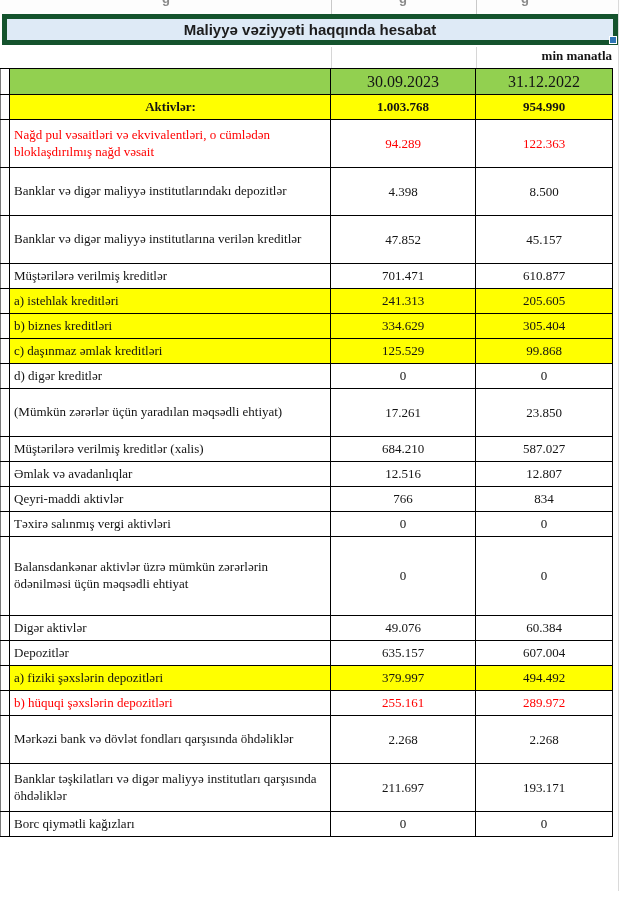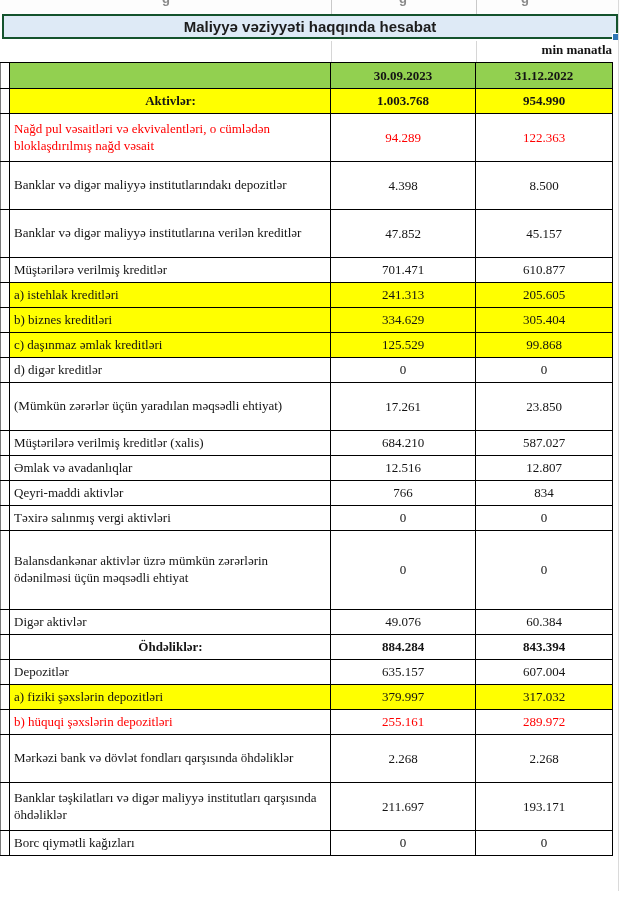--- a/index.html
+++ b/index.html
@@ -7,35 +7,35 @@
     width:620px;height:902px;overflow:hidden;background:#ffffff;
     font-family:"Liberation Serif", serif;color:#141414;position:relative;
   }
   
   .top-strip{position:relative;height:14px;overflow:hidden;background:#fdfdfd;}
   .top-strip .vline{position:absolute;top:0;bottom:0;width:1px;background:#c9c9c9;}
   .frag{position:absolute;top:-9px;font-size:13px;color:#8a8a8a;
         font-family:"Liberation Sans",sans-serif;font-weight:bold;}
   
   .title-bar{
-    margin:0 2px;height:21px;background:#DEEAF6;border:2px solid #14532d;
+    margin:0 2px;height:21px;background:#DEEAF6;border:5px solid #14532d;
     display:flex;align-items:center;justify-content:center;position:relative;
     font-family:"Liberation Sans",sans-serif;font-weight:bold;font-size:15px;color:#1c1c1c;
   }
   .fill-handle{position:absolute;right:-4px;bottom:-4px;width:6px;height:6px;
     background:#2E75B6;border:1px solid #ffffff;}
   
   .units-row{height:23px;line-height:21px;text-align:right;padding-right:8px;
     font-weight:bold;font-size:13px;position:relative;}
   .units-row .vline{position:absolute;top:2px;bottom:0;width:1px;background:#d6d6d6;}
   
   table{border-collapse:collapse;table-layout:fixed;width:612px;font-size:13px;}
   td{border:1px solid #000;overflow:hidden;vertical-align:middle;}
   td.gutter{border-left:1px solid #7a7a7a;background:#ffffff;}
-  thead td{background:#92D050;font-weight:bold;text-align:center;font-size:13px;margin-left:48px;}
+  thead td{background:#92D050;font-weight:normal;text-align:center;font-size:16px;margin-left:48px;}
   thead td.gutter{background:#ffffff;}
   tr.h1 td{height:22px;}
   tr.h2 td{height:45px;}
   tr.h3 td{height:76px;}
   thead tr td{height:23px;}
   td.lbl{padding:1px 3px 1px 4px;line-height:1.28;text-align:left;}
   td.val{text-align:center;}
   tr.yellow td.lbl, tr.yellow td.val{background:#FFFF00;}
   tr.red td.lbl, tr.red td.val{color:#FF0000;}
   tr.section td.lbl, tr.section td.val{font-weight:bold;}
@@ -169,37 +169,31 @@
         <td class="lbl">Balansdankənar aktivlər üzrə mümkün zərərlərin ödənilməsi üçün məqsədli ehtiyat</td>
         <td class="val">0</td>
         <td class="val">0</td>
       </tr>
       <tr class="h1">
         <td class="gutter"></td>
         <td class="lbl">Digər aktivlər</td>
         <td class="val">49.076</td>
         <td class="val">60.384</td>
       </tr>
-      <tr class="section h1">
-        <td class="gutter"></td>
-        <td class="lbl">Öhdəliklər:</td>
-        <td class="val">884.284</td>
-        <td class="val">843.394</td>
-      </tr>
       <tr class="h1">
         <td class="gutter"></td>
         <td class="lbl">Depozitlər</td>
         <td class="val">635.157</td>
         <td class="val">607.004</td>
       </tr>
       <tr class="yellow h1">
         <td class="gutter"></td>
         <td class="lbl">a) fiziki şəxslərin depozitləri</td>
         <td class="val">379.997</td>
-        <td class="val">317.032</td>
+        <td class="val">494.492</td>
       </tr>
       <tr class="red h1">
         <td class="gutter"></td>
         <td class="lbl">b) hüquqi şəxslərin depozitləri</td>
         <td class="val">255.161</td>
         <td class="val">289.972</td>
       </tr>
       <tr class="h2">
         <td class="gutter"></td>
         <td class="lbl">Mərkəzi bank və dövlət fondları qarşısında öhdəliklər</td>

